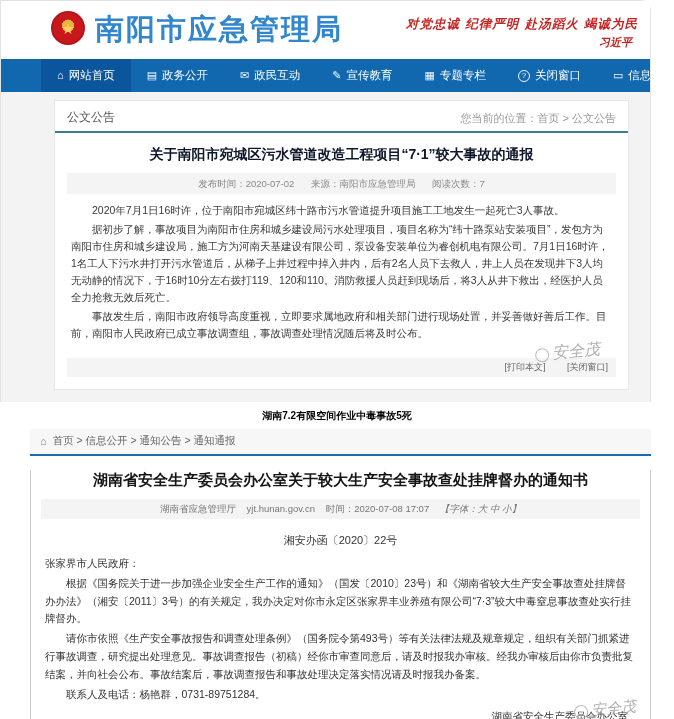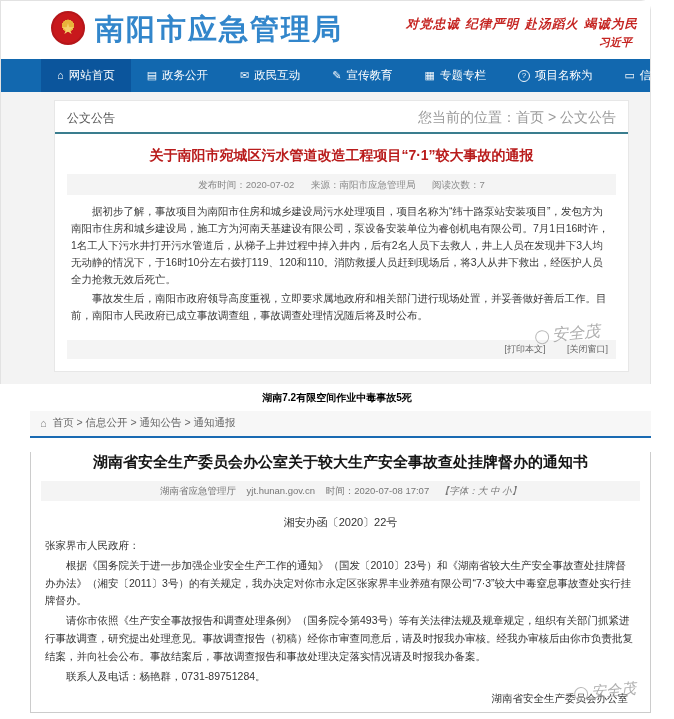--- a/index.html
+++ b/index.html
@@ -17,22 +17,22 @@
   .slogan-sig { font-size:11px; font-weight:bold; font-style:italic; margin-top:2px; padding-right:6px; }
   .topnav { height:33px; background:#1268af; display:flex; align-items:stretch; padding-left:40px; }
   .nav-item { display:flex; align-items:center; gap:5px; padding:0 16px; color:#fff; font-size:11.5px; text-decoration:none; white-space:nowrap; }
   .nav-item.active { background:#0b559c; }
   .nic { font-size:11px; line-height:1; opacity:.95; }
   .topnav .nav-item:nth-child(6) .nic { border:1px solid #fff; border-radius:50%; width:12px; height:12px; display:inline-flex; align-items:center; justify-content:center; font-size:8px; }
   .content-zone { background:#f3f3f3; padding:8px 21px 12px 53px; }
   .card1 { background:#fff; border:1px solid #e7e7e7; position:relative; }
   .card1-head { display:flex; justify-content:space-between; align-items:flex-end; padding:8px 12px 5px; border-bottom:2px solid #3a7d8e;gap:23px; }
   .sec-title { font-size:12px; color:#555; }
-  .loc { font-size:14px; color:#9a9a9a; text-decoration:none; }
-  .art1-title { font-size:14px; font-weight:bold; color:#b91c1c; text-align:center; margin:12px 34px 8px; line-height:1.4; }
+  .loc { font-size:11px; color:#9a9a9a; text-decoration:none; }
+  .art1-title { font-size:14px; font-weight:bold; color:#0f172a; text-align:center; margin:12px 34px 8px; line-height:1.4; }
   .meta1 { background:#f4f4f4; margin:0 12px; height:21px; line-height:21px; text-align:center; font-size:9.5px; color:#888; }
   .meta1 span { margin:0 7px; }
   .body1 { padding:8px 16px 0; font-size:10.5px; color:#3a3a3a; line-height:1.62; }
   .body1 p { text-indent:2em; margin-bottom:2px; }
   .foot1 { background:#f4f4f4; margin:16px 12px 12px; height:19px; line-height:19px; text-align:right; font-size:9px; color:#666; padding-right:8px; }
   .foot1 a { color:#666; text-decoration:none; margin-left:19px; }
   .watermark { position:absolute; display:flex; align-items:center; gap:3px; color:#9b9b9b; opacity:.8; transform:rotate(-5deg); font-size:16px; font-family:"DejaVu Serif", serif; font-style:italic; pointer-events:none; }
   .wm-circle { width:14px; height:14px; border:1.5px solid #a8a8a8; border-radius:50%; display:inline-block; }
   .wm1 { right:28px; bottom:26px; }
 
@@ -88,41 +88,42 @@
       <a class="nav-item">
         <span class="nic">✎</span>
         <span>宣传教育</span>
       </a>
       <a class="nav-item">
         <span class="nic">▦</span>
         <span>专题专栏</span>
       </a>
       <a class="nav-item">
         <span class="nic">?</span>
-        <span>项目名称为</span>
+        <span>关闭窗口</span>
       </a>
       <a class="nav-item">
         <span class="nic">▭</span>
         <span>信息系统</span>
       </a>
     </nav>
 
     <div class="content-zone">
       <div class="card1">
         <div class="card1-head">
           <span class="sec-title">公文公告</span>
           <a class="loc">您当前的位置：首页 &gt; 公文公告</a>
         </div>
         <h2 class="art1-title">关于南阳市宛城区污水管道改造工程项目“7·1”较大事故的通报</h2>
         <div class="meta1">
           <span>发布时间：2020-07-02</span>
           <span>来源：南阳市应急管理局</span>
           <span>阅读次数：7</span>
         </div>
         <div class="body1">
+          <p>2020年7月1日16时许，位于南阳市宛城区纬十路市污水管道提升项目施工工地发生一起死亡3人事故。</p>
           <p>据初步了解，事故项目为南阳市住房和城乡建设局污水处理项目，项目名称为“纬十路泵站安装项目”，发包方为南阳市住房和城乡建设局，施工方为河南天基建设有限公司，泵设备安装单位为睿创机电有限公司。7月1日16时许，1名工人下污水井打开污水管道后，从梯子上井过程中掉入井内，后有2名人员下去救人，井上人员在发现井下3人均无动静的情况下，于16时10分左右拨打119、120和110。消防救援人员赶到现场后，将3人从井下救出，经医护人员全力抢救无效后死亡。</p>
           <p>事故发生后，南阳市政府领导高度重视，立即要求属地政府和相关部门进行现场处置，并妥善做好善后工作。目前，南阳市人民政府已成立事故调查组，事故调查处理情况随后将及时公布。</p>
         </div>
         <div class="watermark wm1">
           <span class="wm-circle"></span>
           <span>安全茂</span>
         </div>
         <div class="foot1">
           <a>[打印本文]</a>
           <a>[关闭窗口]</a>

